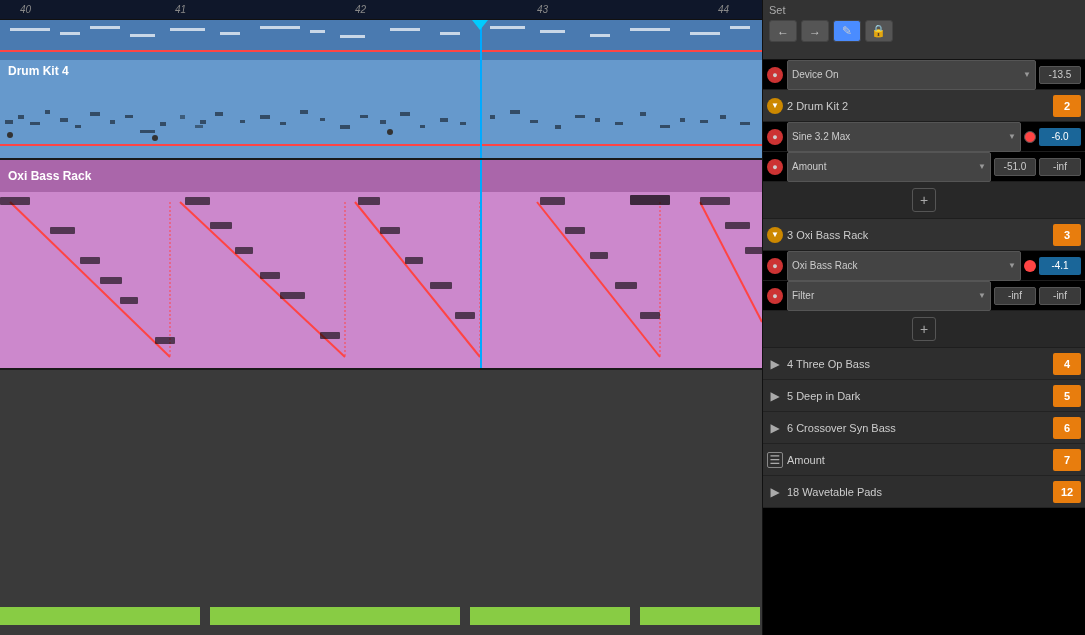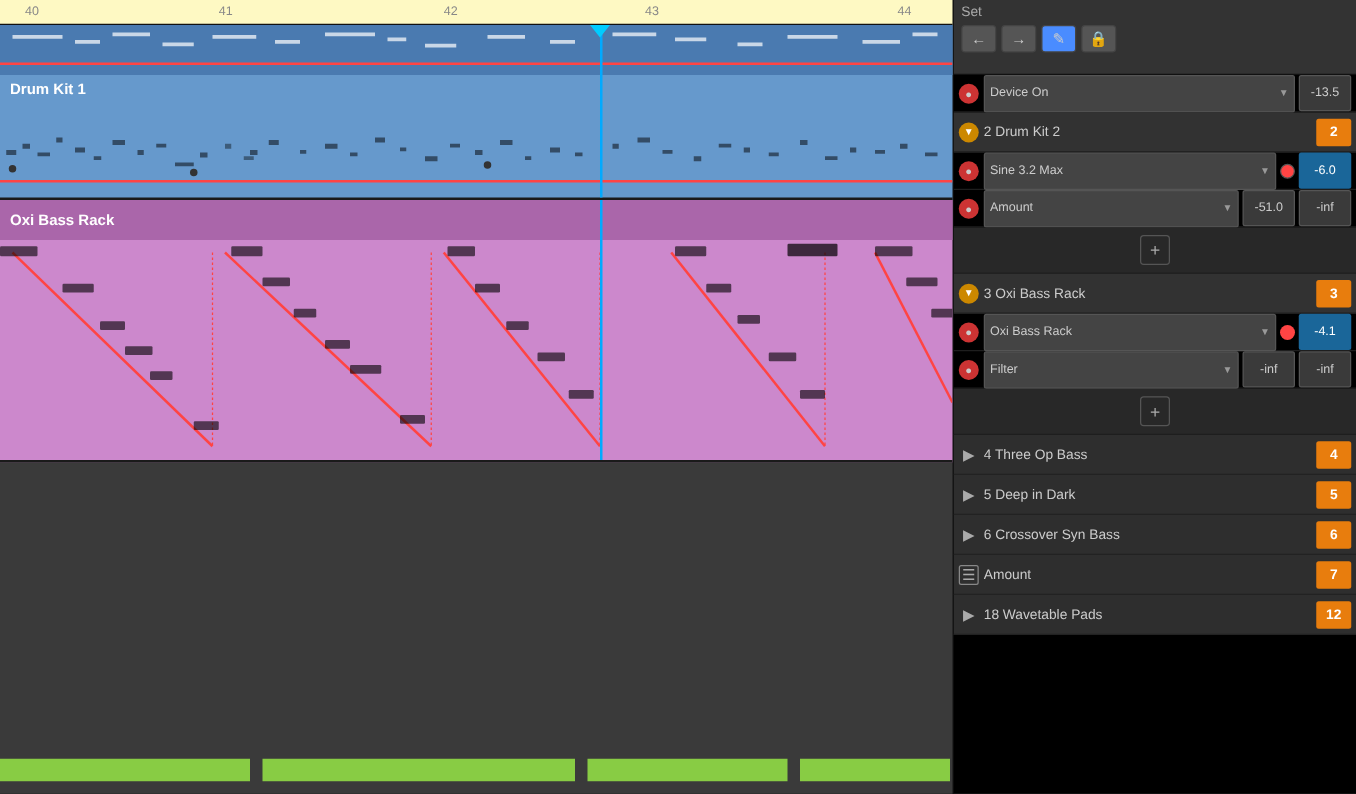--- a/index.html
+++ b/index.html
@@ -25,25 +25,26 @@
       height: 635px;
       display: flex;
       flex-direction: column;
       background: #2a2a2a;
       flex-shrink: 0;
     }
 
     
     #ruler {
       height: 20px;
-      background: #fef9c3;
+      background: #0f172a;
       display: flex;
       align-items: center;
       border-bottom: 1px solid #111;
       position: relative;
+      font-style: italic;
     }
     .ruler-mark {
       position: absolute;
       color: #888;
       font-size: 10px;
     }
 
     
     #track1 {
       height: 140px;
@@ -247,21 +248,21 @@
       cursor: pointer;
     }
     .dropdown-arrow {
       margin-left: auto;
       font-size: 8px;
       color: #999;
     }
 
     .value-box {
       width: 42px;
-      height: 29px;
+      height: 18px;
       display: flex;
       align-items: center;
       justify-content: center;
       font-size: 10px;
       border-radius: 2px;
       flex-shrink: 0;
       margin-left: 3px;
     }
     .val-blue { background: #1a6699; color: #fff; }
     .val-dark { background: #3a3a3a; color: #ccc; border: 1px solid #555; }
@@ -308,21 +309,21 @@
 <body>
 
 <div id="app">
 
   <div id="timeline">
 
     <div id="ruler">
       <span class="ruler-mark" style="left:20px">40</span>
       <span class="ruler-mark" style="left:175px">41</span>
       <span class="ruler-mark" style="left:355px">42</span>
-      <span class="ruler-mark" style="left:516px">43</span>
+      <span class="ruler-mark" style="left:537px">43</span>
       <span class="ruler-mark" style="left:718px">44</span>
     </div>
 
     <div id="track1">
 
       <div id="track1-top">
 
         <div class="playhead-triangle"></div>
 
         <div class="red-automation" style="top:30px;"></div>
@@ -341,21 +342,21 @@
         <div class="mini-note" style="left:490px;top:6px;width:35px;"></div>
         <div class="mini-note" style="left:540px;top:10px;width:25px;"></div>
         <div class="mini-note" style="left:590px;top:14px;width:20px;"></div>
         <div class="mini-note" style="left:630px;top:8px;width:40px;"></div>
         <div class="mini-note" style="left:690px;top:12px;width:30px;"></div>
         <div class="mini-note" style="left:730px;top:6px;width:20px;"></div>
       </div>
 
       <div class="playhead-line"></div>
 
-      <div id="track1-label">Drum Kit 1</div>
+      <div id="track1-label">Drum Kit 4</div>
 
       <svg width="762" height="100" style="position:absolute;top:40px;left:0;">
 
         <rect x="5" y="60" width="8" height="4" fill="rgba(0,0,0,0.5)"></rect>
         <rect x="18" y="55" width="6" height="4" fill="rgba(0,0,0,0.5)"></rect>
         <rect x="30" y="62" width="10" height="3" fill="rgba(0,0,0,0.5)"></rect>
         <rect x="45" y="50" width="5" height="4" fill="rgba(0,0,0,0.5)"></rect>
         <rect x="60" y="58" width="8" height="4" fill="rgba(0,0,0,0.5)"></rect>
         <rect x="75" y="65" width="6" height="3" fill="rgba(0,0,0,0.5)"></rect>
         <rect x="90" y="52" width="10" height="4" fill="rgba(0,0,0,0.5)"></rect>

